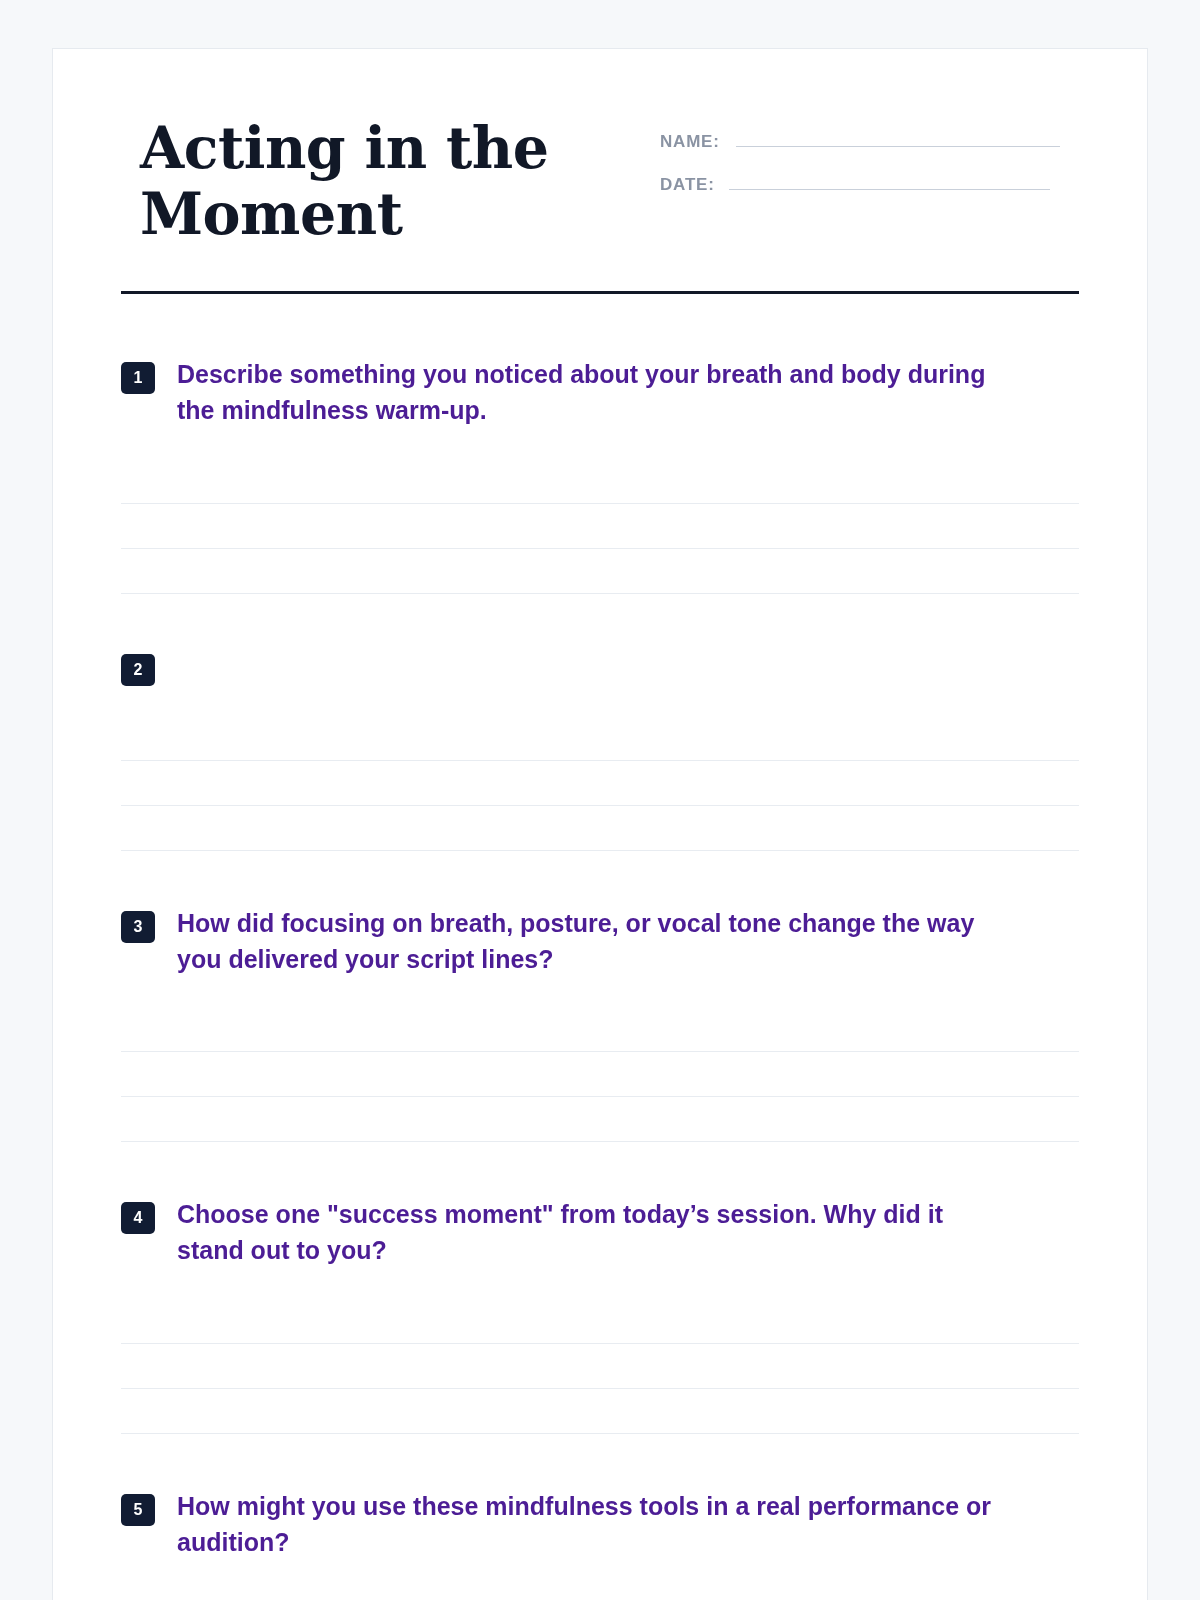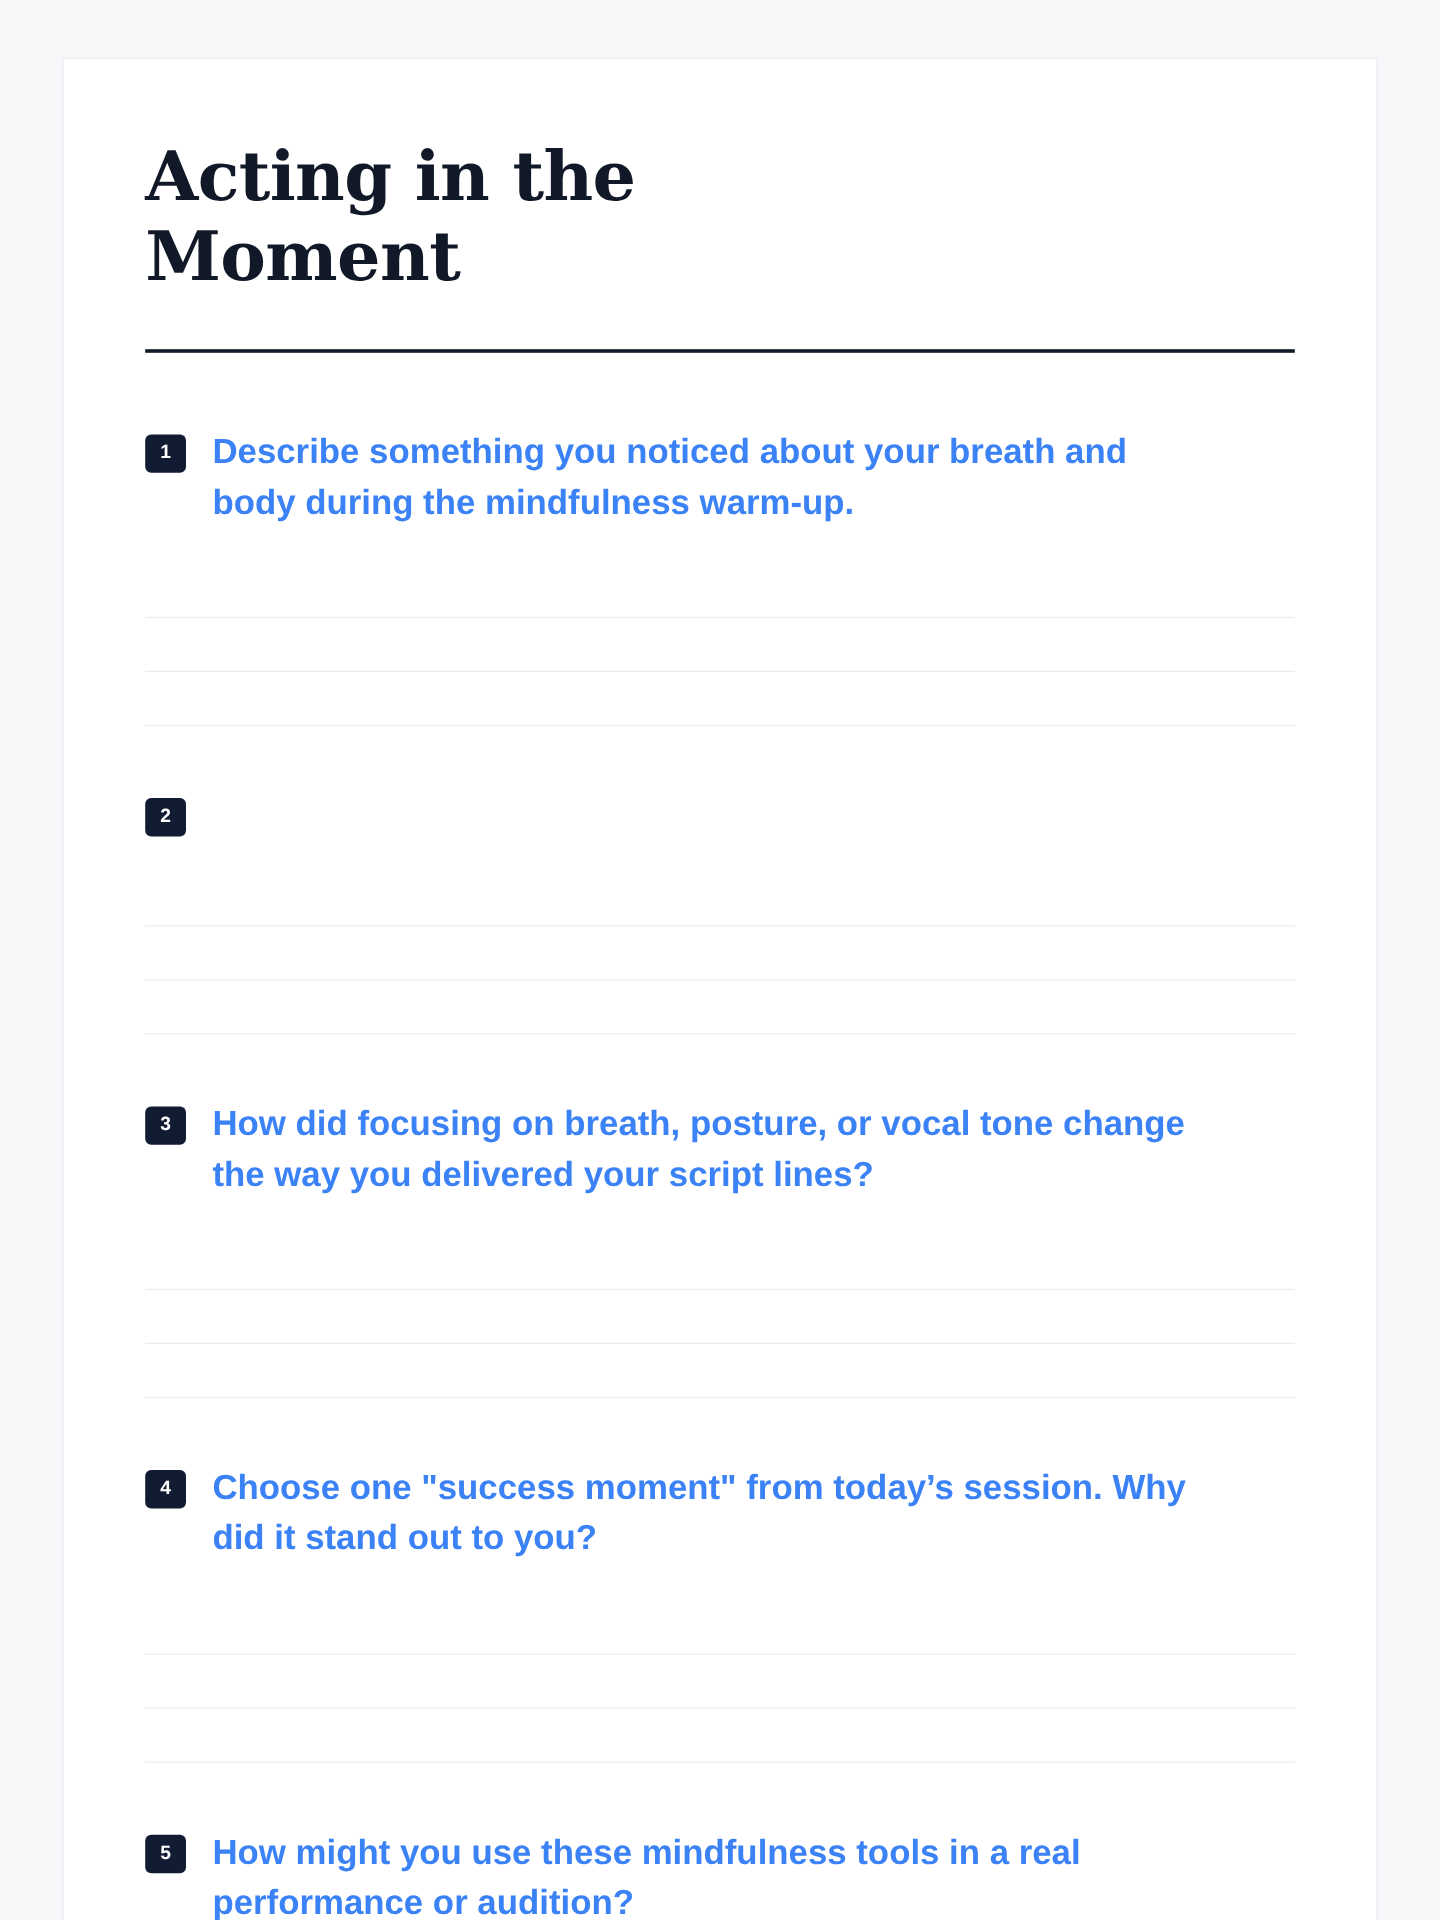--- a/index.html
+++ b/index.html
@@ -26,21 +26,21 @@
   }
 
   .sheet-inner {
     padding: 66px 68px 0 68px;
   }
 
   
   .header {
     display: flex;
     align-items: flex-start;
-    justify-content: flex-start;
+    justify-content: center;
   }
 
   .title-block {
     max-width: 520px;
   }
 
   .doc-title {
     font-family: "DejaVu Serif", "Liberation Serif", serif;
     font-weight: bold;
     font-size: 57px;
@@ -118,24 +118,24 @@
     font-size: 16px;
     font-weight: bold;
     display: flex;
     align-items: center;
     justify-content: center;
     margin-top: 6px;
   }
 
   .q-text {
     margin-left: 22px;
-    font-size: 29px;
+    font-size: 25px;
     font-weight: bold;
     line-height: 1.45;
-    color: #3b82f6;
+    color: #4c1d95;
     max-width: 820px;
   }
 
   .answer-lines {
     margin-top: 30px;
   }
 
   .answer-line {
     border-bottom: 1.5px solid #e8ecf1;
     height: 44px;
@@ -145,20 +145,30 @@
 <body>
 
 <div class="page">
   <div class="sheet-inner">
 
     <div class="header">
       <div class="title-block">
         <h1 class="doc-title">Acting in the Moment</h1>
       </div>
 
+      <div class="meta-block">
+        <div class="meta-row name">
+          <span class="meta-label">NAME:</span>
+          <span class="meta-line"></span>
+        </div>
+        <div class="meta-row date">
+          <span class="meta-label">DATE:</span>
+          <span class="meta-line"></span>
+        </div>
+      </div>
     </div>
 
     <div class="rule"></div>
 
     <div class="questions">
 
       <div class="question">
         <div class="q-head">
           <div class="q-num">1</div>
           <div class="q-text">Describe something you noticed about your breath and body during the mindfulness warm-up.</div>

